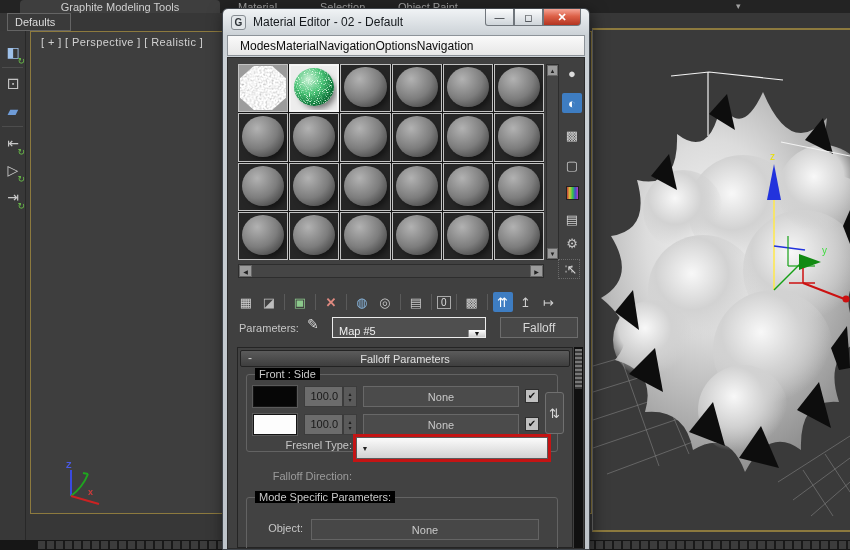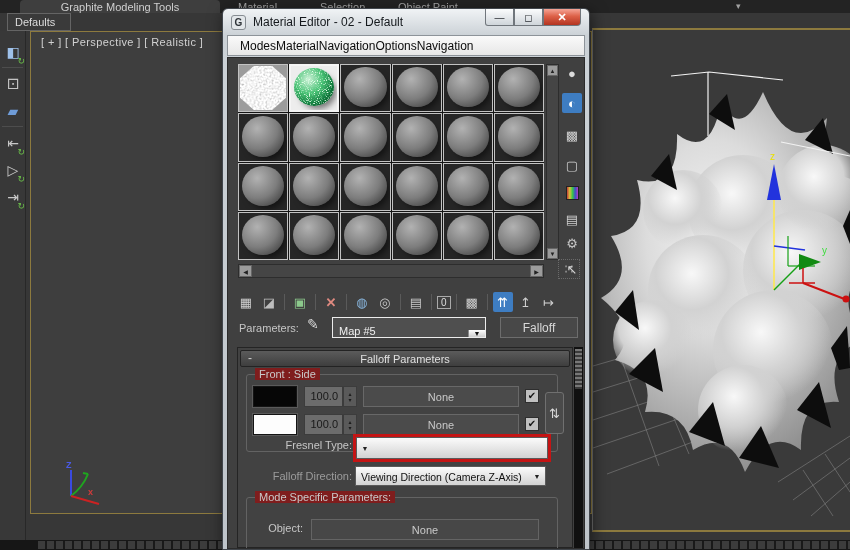--- a/index.html
+++ b/index.html
@@ -83,21 +83,21 @@
   #mapdrop .arr{width:17px;background:linear-gradient(180deg,#fdfdfd,#cdcdcd);border-left:1px solid #8a8a8a;display:flex;align-items:center;justify-content:center;font-size:7px;color:#111}
   #falloffbtn{position:absolute;left:272px;top:259px;width:78px;height:21px;background:#484848;border:1px solid #6d6d6d;color:#d8d8d8;font-size:12px;display:flex;align-items:center;justify-content:center}
 
   
   #rollout{position:absolute;left:9px;top:289px;width:336px;bottom:0;background:#424242;border:1px solid #242424}
   #ro-head{position:absolute;left:2px;right:2px;top:2px;height:17px;background:linear-gradient(180deg,#5b5b5b,#3e3e3e);border:1px solid #232323;border-radius:2px;color:#e0e0e0;font-size:11px;display:flex;align-items:center;justify-content:center}
   #ro-head .minus{position:absolute;left:7px;top:0;font-size:12px;color:#cfcfcf}
   .grp{position:absolute;border:1px solid #636363;border-radius:3px}
   #grp-fs{left:8px;top:26px;width:312px;height:78px}
   #grp-ms{left:8px;top:149px;width:312px;height:104px}
-  .legend{position:absolute;top:-7px;left:8px;background:#7f1d1d;padding:0 4px;font-size:11px;color:#c9c9c9;white-space:nowrap}
+  .legend{position:absolute;top:-7px;left:8px;background:#000000;padding:0 4px;font-size:11px;color:#c9c9c9;white-space:nowrap}
   .swatch{position:absolute;left:6px;width:44px;height:21px;border:1px solid #141414;box-shadow:0 0 0 1px #5a5a5a}
   .spinfield{position:absolute;left:57px;width:39px;height:21px;background:#6c6c6c;border:1px solid #3c3c3c;color:#191919;font-size:11px;text-align:right;padding:3px 4px 0 0}
   .spinarrows{position:absolute;left:96px;width:14px;height:21px;background:#5a5a5a;border:1px solid #3c3c3c;display:flex;flex-direction:column;align-items:center;justify-content:center;font-size:6px;color:#1c1c1c;line-height:6px}
   .nonebtn{position:absolute;left:116px;width:156px;height:21px;background:#4b4b4b;border:1px solid #686868;color:#c9c9c9;font-size:11px;display:flex;align-items:center;justify-content:center}
   .chk{position:absolute;left:278px;width:14px;height:14px;background:#c0c0c0;border:1px solid #2e2e2e;color:#141414;font-size:10px;line-height:12px;text-align:center}
   .r1{top:11px}.r2{top:39px}.c1{top:14px}.c2{top:42px}
   #swapbtn{position:absolute;left:307px;top:44px;width:19px;height:42px;background:#4a4a4a;border:1px solid #707070;border-radius:3px;color:#dadada;font-size:13px;display:flex;align-items:center;justify-content:center}
   .rolabel{position:absolute;font-size:11px;color:#c6c6c6;text-align:right;width:112px;left:2px}
   #lbl-type{top:91px}
   #lbl-dir{top:122px;color:#9b9b9b}
@@ -456,26 +456,20 @@
         <div id="swapbtn">⇅</div>
 
         <div class="rolabel" id="lbl-type">Fresnel Type:</div>
         <div id="redbox">
           <div class="ldrop">
             <div class="larr">▼</div>
           </div>
         </div>
 
         <div class="rolabel" id="lbl-dir">Falloff Direction:</div>
-        <div id="dirdrop">
-          <div class="ldrop">
-            <div class="lval">Viewing Direction (Camera Z-Axis)</div>
-            <div class="larr">▼</div>
-          </div>
-        </div>
 
         <div id="grp-ms" class="grp">
           <div class="legend">Mode Specific Parameters:</div>
           <div class="mslabel">Object:</div>
           <div id="objnone">None</div>
         </div>
       </div>
 
       <div id="parscroll">
         <div class="thumb"></div>

